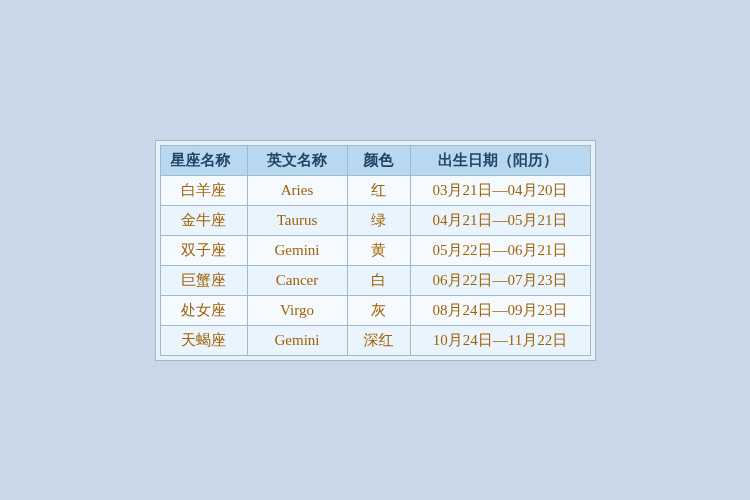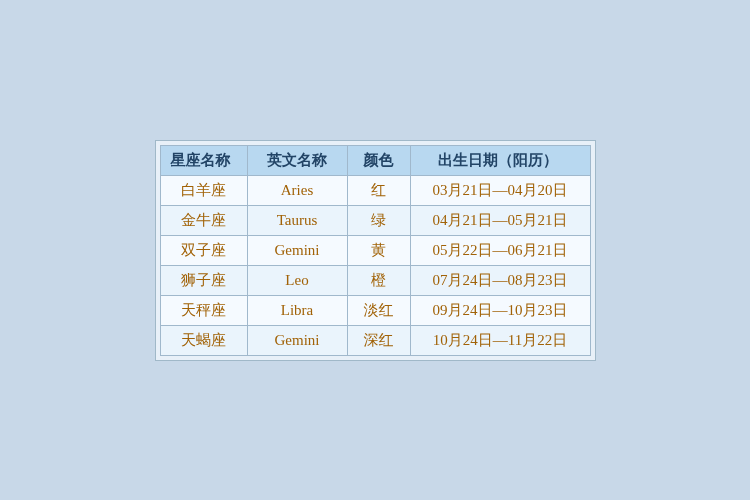--- a/index.html
+++ b/index.html
@@ -75,30 +75,30 @@
           <td>绿</td>
           <td>04月21日—05月21日</td>
         </tr>
         <tr>
           <td>双子座</td>
           <td>Gemini</td>
           <td>黄</td>
           <td>05月22日—06月21日</td>
         </tr>
         <tr>
-          <td>狮子座</td>
-          <td>Leo</td>
-          <td>橙</td>
-          <td>07月24日—08月23日</td>
+          <td>巨蟹座</td>
+          <td>Cancer</td>
+          <td>白</td>
+          <td>06月22日—07月23日</td>
         </tr>
         <tr>
-          <td>天秤座</td>
-          <td>Libra</td>
-          <td>淡红</td>
-          <td>09月24日—10月23日</td>
+          <td>处女座</td>
+          <td>Virgo</td>
+          <td>灰</td>
+          <td>08月24日—09月23日</td>
         </tr>
         <tr>
           <td>天蝎座</td>
           <td>Gemini</td>
           <td>深红</td>
           <td>10月24日—11月22日</td>
         </tr>
       </tbody>
   </table>
 </div>

